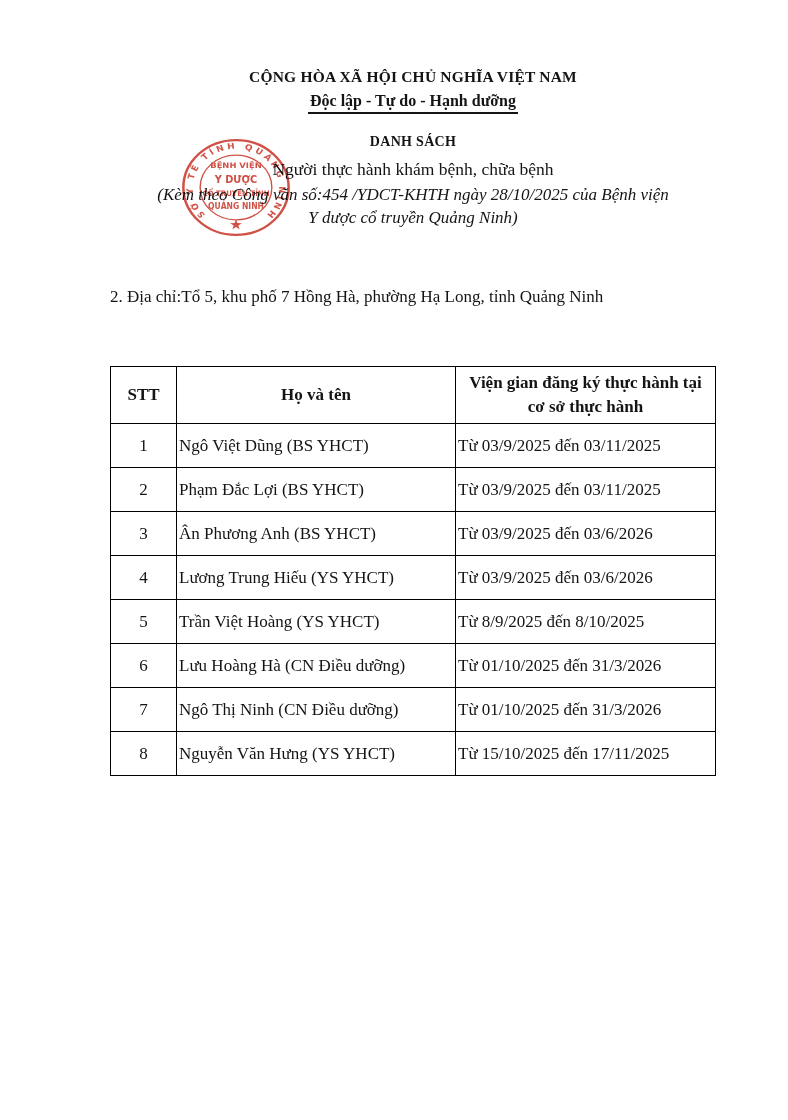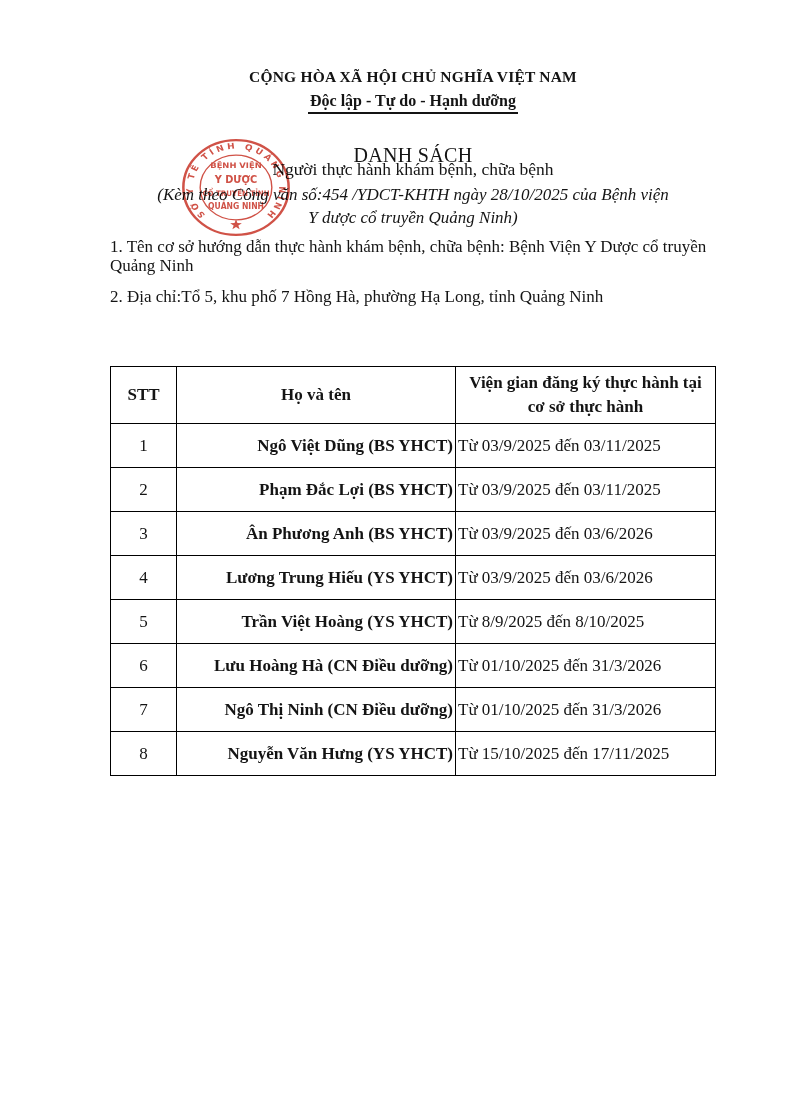--- a/index.html
+++ b/index.html
@@ -26,23 +26,23 @@
   }
   .nat-line2-wrap { top: 92px; }
   .nat-line2 {
     display: inline-block;
     font-size: 16px;
     font-weight: bold;
     border-bottom: 2px solid #141414;
     padding: 0 2px 2px 2px;
   }
   .doc-title {
-    top: 144px;
-    font-size: 20px;
-    font-weight: normal;
+    top: 134px;
+    font-size: 14px;
+    font-weight: bold;
     letter-spacing: 0.3px;
   }
   .doc-subtitle {
     top: 159px;
     font-size: 17.5px;
     font-weight: normal;
   }
   .note1 {
     top: 185px;
     font-size: 17px;
@@ -85,21 +85,21 @@
     font-weight: bold;
     text-align: center;
     line-height: 24px;
     padding: 0 4px;
   }
   table.roster td { height: 41px; }
   col.c-stt { width: 66px; }
   col.c-name { width: 279px; }
   col.c-period { width: 260px; }
   td.stt-cell { text-align: center; }
-  td.name-cell { text-align: right; padding: 0 2px; font-weight: bold; }
+  td.name-cell { text-align: left; padding: 0 2px; }
   td.period-cell { text-align: left; padding: 0 2px; }
 
   .stamp {
     position: absolute;
     left: 180px;
     top: 137px;
     width: 112px;
     height: 101px;
     mix-blend-mode: multiply;
     opacity: 0.92;
@@ -117,21 +117,20 @@
   <div class="band nat-line1">CỘNG HÒA XÃ HỘI CHỦ NGHĨA VIỆT NAM</div>
   <div class="band nat-line2-wrap">
     <span class="nat-line2">Độc lập - Tự do - Hạnh dưỡng</span>
   </div>
 
   <div class="band doc-title">DANH SÁCH</div>
   <div class="band doc-subtitle">Người thực hành khám bệnh, chữa bệnh</div>
   <div class="band note1">(Kèm theo Công văn số:454 /YDCT-KHTH ngày 28/10/2025 của Bệnh viện</div>
   <div class="band note2">Y dược cổ truyền Quảng Ninh)</div>
 
-  <div class="item item1">1. Tên cơ sở hướng dẫn thực hành khám bệnh, chữa bệnh: Bệnh Viện Y Dược cổ truyền Quảng Ninh</div>
   <div class="item item2">2. Địa chỉ:Tổ 5, khu phố 7 Hồng Hà, phường Hạ Long, tỉnh Quảng Ninh</div>
 
   <table class="roster">
     <colgroup>
       <col class="c-stt">
         <col class="c-name">
         <col class="c-period">
     </colgroup>
     <thead>
       <tr>

